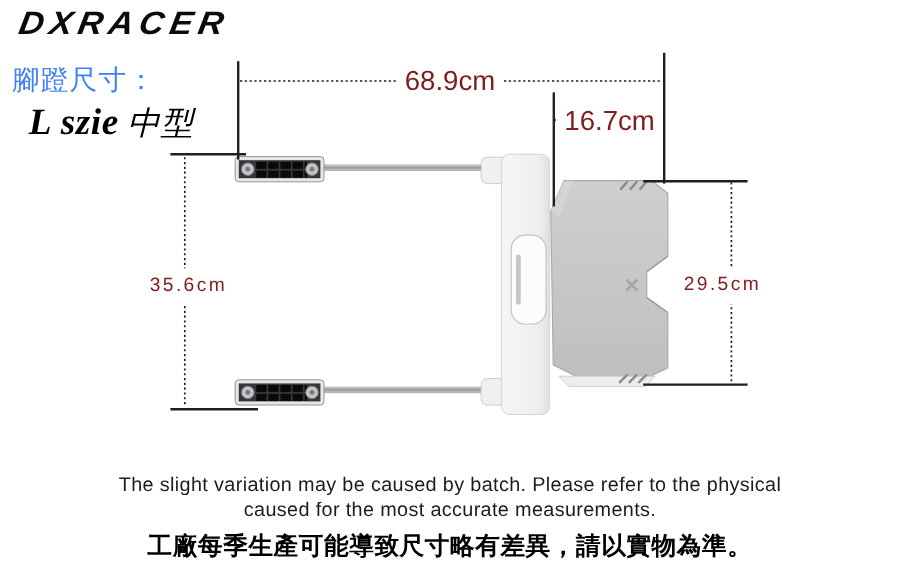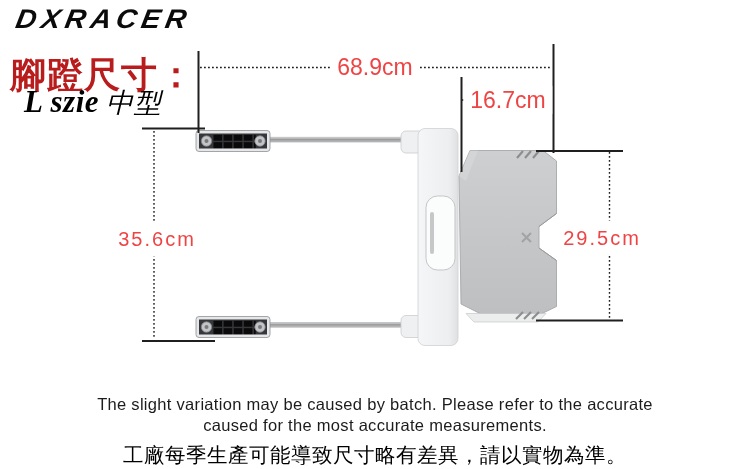--- a/index.html
+++ b/index.html
@@ -11,47 +11,47 @@
   .logo{
     position:absolute;left:16px;top:4px;
     font:italic 800 27px "Liberation Sans",sans-serif;
     letter-spacing:4.5px;color:#0b0b0b;
     transform:skewX(-10deg) scaleX(1.06);transform-origin:left center;
     white-space:nowrap;
   }
   
   .title-zh{
     position:absolute;left:10px;top:51px;
-    font-size:36px;font-weight:700;color:#b91c1c;letter-spacing:1px;white-space:nowrap;
+    font-size:23px;font-weight:400;color:#3b82f6;letter-spacing:1px;white-space:nowrap;
   }
   .title-size{position:absolute;left:24px;top:84px;white-space:nowrap;}
   .size-en{
     font:italic bold 31px "Liberation Serif",serif;color:#000;letter-spacing:0.5px;
   }
   .size-zh{
     font:italic 500 27px "Liberation Sans",sans-serif;color:#000;margin-left:7px;letter-spacing:1px;
   }
   
   #draw{position:absolute;left:0;top:0;}
   
   .dim-label{
     position:absolute;transform:translate(-50%,-50%);
     background:#ffffff;padding:2px 7px;
-    font:500 23px/1.05 "Liberation Sans",sans-serif;color:#ef4444;
+    font:500 23px/1.05 "Liberation Sans",sans-serif;color:#7f1d1d;
     white-space:nowrap;
   }
-  .dim-label.spaced{font-size:20px;letter-spacing:2px;padding:7px 5px;}
+  .dim-label.spaced{font-size:16px;letter-spacing:2px;padding:7px 5px;}
   
   .footer{position:absolute;left:0;right:0;top:394px;text-align:center;}
   .f-en{
     font-size:16.5px;line-height:21px;font-weight:500;
     color:#1c1c1c;letter-spacing:0.3px;
   }
   .f-zh{
-    margin-top:5px;font-size:20.5px;font-weight:400;color:#000;letter-spacing:0.5px;
+    margin-top:5px;font-size:20.5px;font-weight:700;color:#000;letter-spacing:0.5px;
   }
 </style>
 </head>
 <body>
 
 <div id="stage">
 
   <div class="logo">DXRACER</div>
 
   <div class="title-zh">腳蹬尺寸：</div>
@@ -148,18 +148,18 @@
       <line x1="609.5" y1="152" x2="609.5" y2="319" stroke-width="1.4" stroke-dasharray="1.8 2.2"></line>
     </g>
   </svg>
 
   <div class="dim-label" style="left:375px;top:67px">68.9cm</div>
   <div class="dim-label" style="left:508px;top:100px">16.7cm</div>
   <div class="dim-label spaced" style="left:157px;top:239px">35.6cm</div>
   <div class="dim-label spaced" style="left:602px;top:238px">29.5cm</div>
 
   <div class="footer">
-    <div class="f-en">The slight variation may be caused by batch. Please refer to the accurate</div>
+    <div class="f-en">The slight variation may be caused by batch. Please refer to the physical</div>
     <div class="f-en">caused for the most accurate measurements.</div>
     <div class="f-zh">工廠每季生產可能導致尺寸略有差異，請以實物為準。</div>
   </div>
 
 </div>
 
 </body></html>

